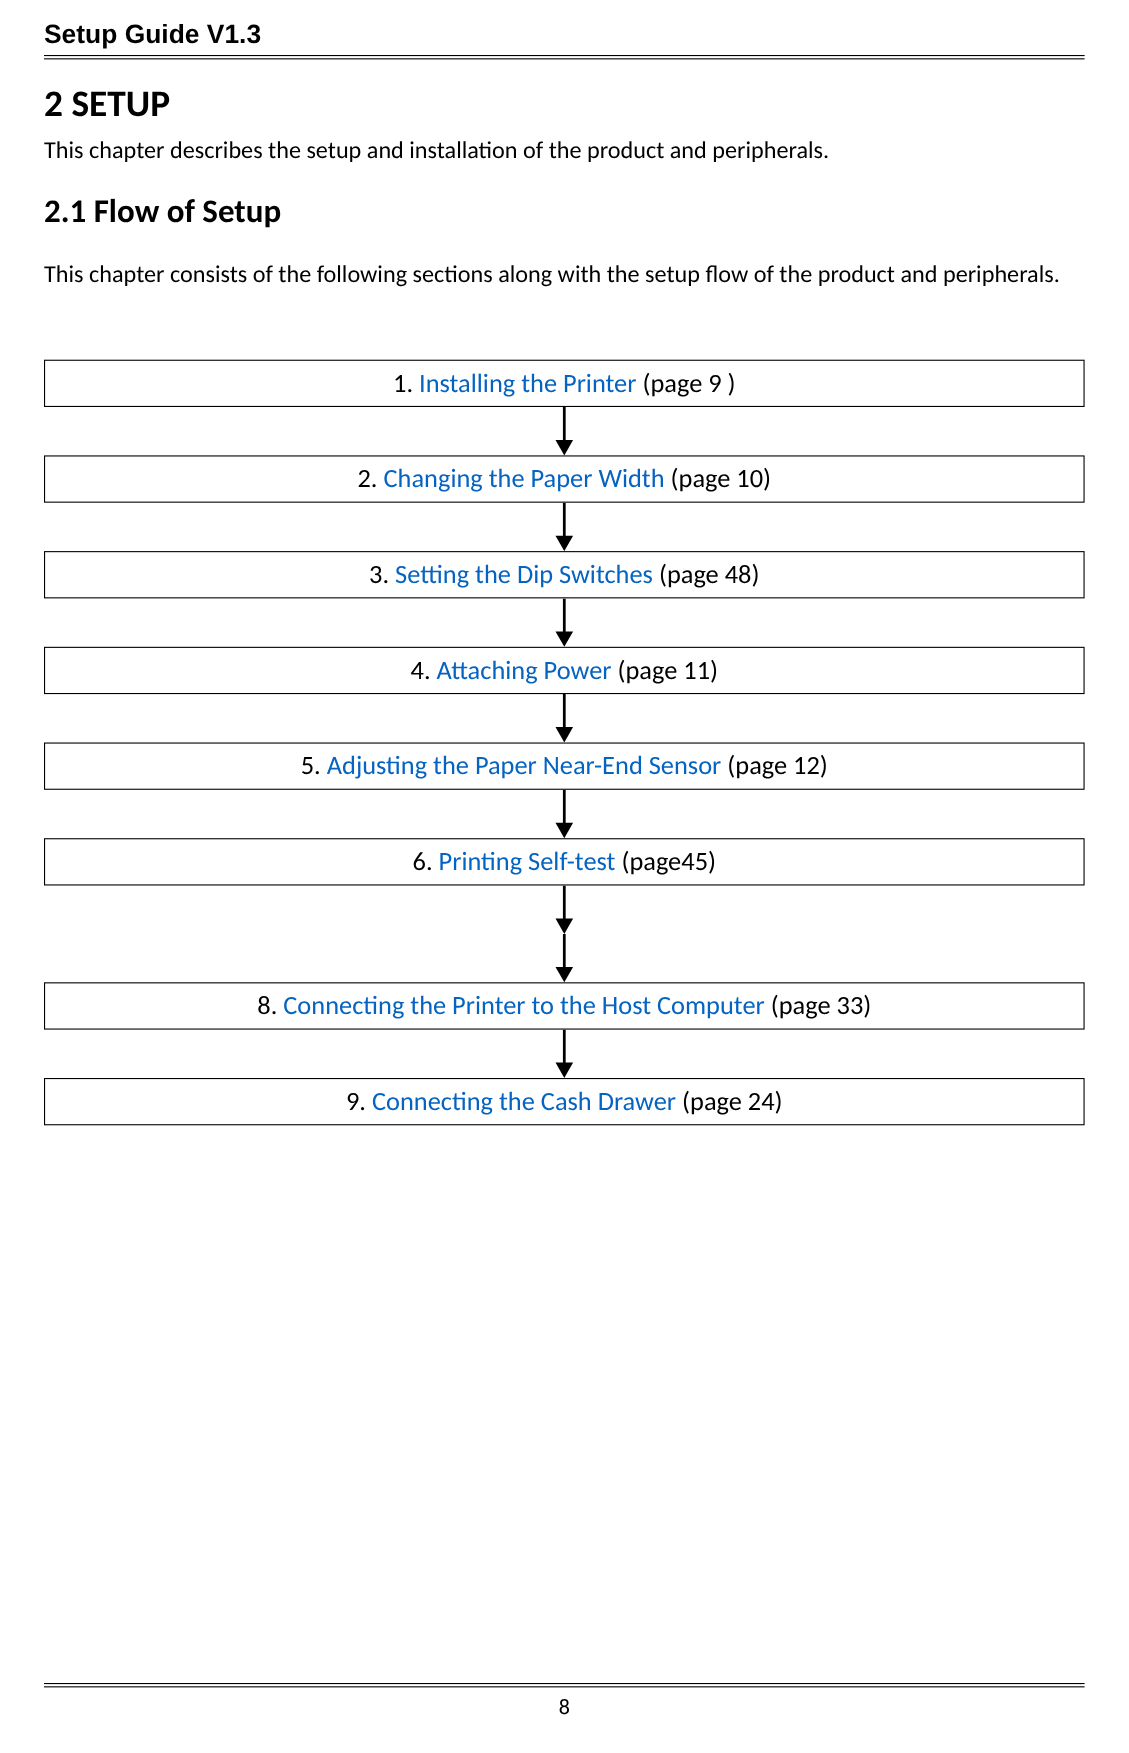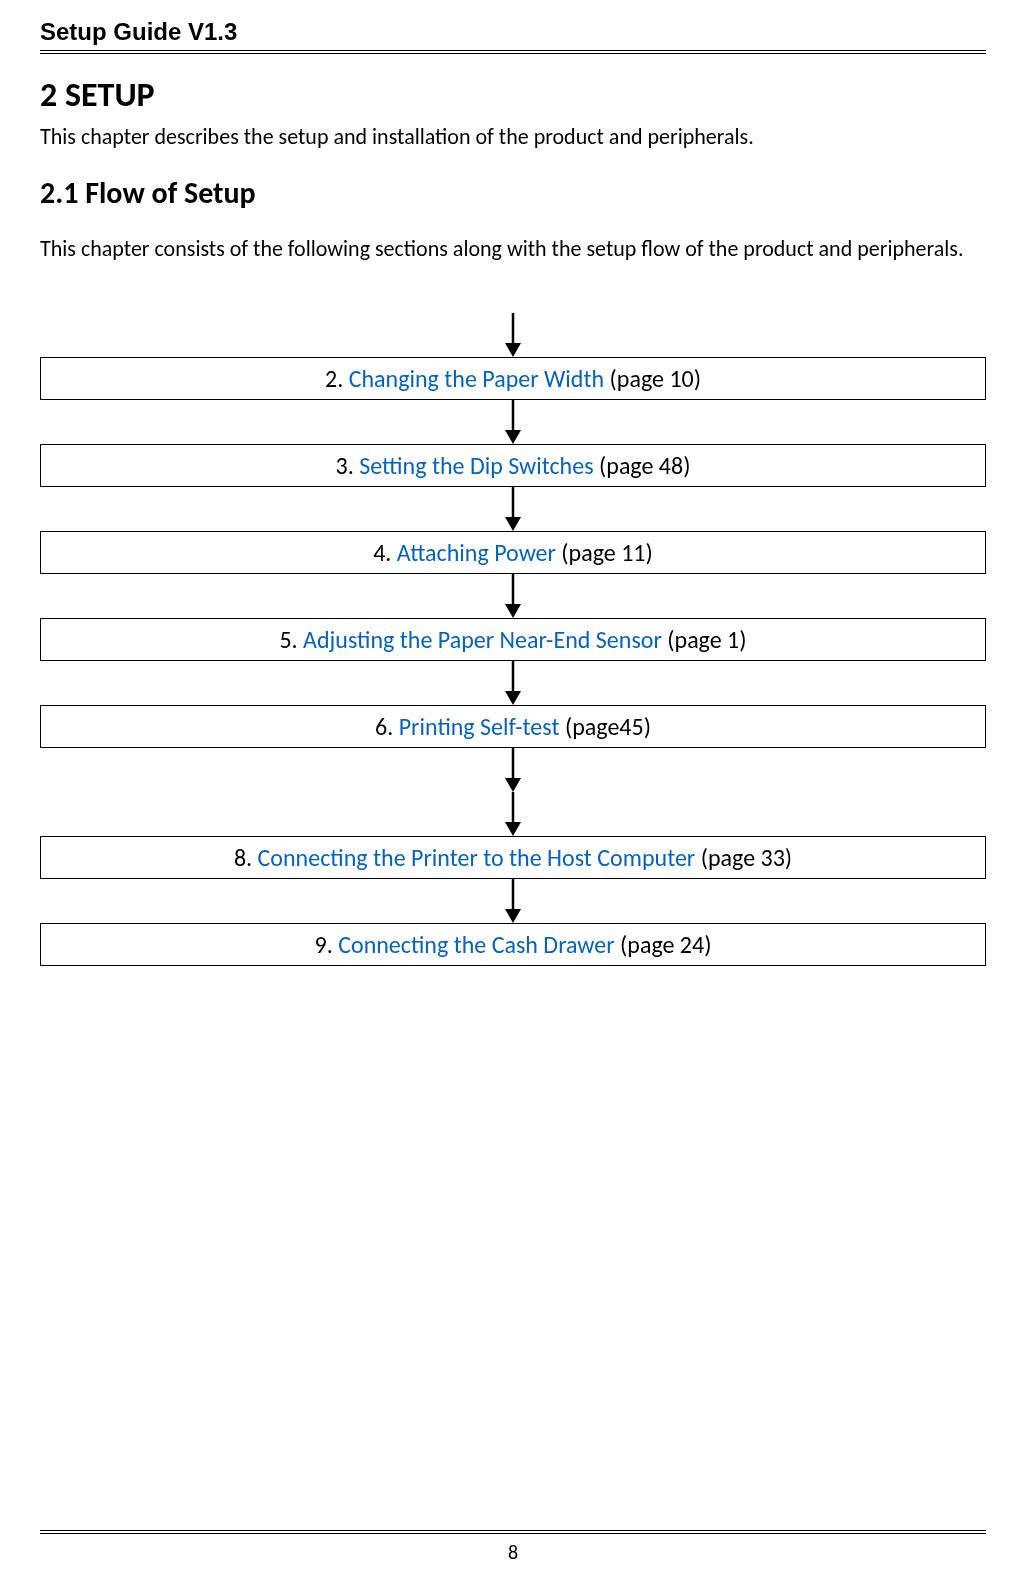--- a/index.html
+++ b/index.html
@@ -44,21 +44,21 @@
     }
     .section-title {
       font-weight: bold;
       font-size: 30px;
       margin-bottom: 18px;
     }
     .section-desc {
       font-size: 22px;
       text-align: justify;
       line-height: 1.8;
-      margin-bottom: 44px;
+      margin-bottom: 58px;
     }
     .flow-container {
       display: flex;
       flex-direction: column;
       align-items: center;
     }
     .flow-box {
       border: 1.5px solid #000;
       width: 100%;
       padding: 6px 0;
@@ -95,20 +95,21 @@
   <div class="header-right">Setup Guide V1.3</div>
 </div>
 
 <div class="chapter-title">2 SETUP</div>
 <div class="chapter-desc">This chapter describes the setup and installation of the product and peripherals.</div>
 
 <div class="section-title">2.1 Flow of Setup</div>
 <div class="section-desc">This chapter consists of the following sections along with the setup flow of the product and peripherals.</div>
 
 <div class="flow-container" id="flow-container">
+<div class="flow-box"><span class="step-num">1. </span><span class="step-link">Installing the Printer</span><span class="step-page"> (page 9 )</span></div>
     <div>
       <svg class="arrow-svg" width="20" height="44" viewBox="0 0 20 44">
         <line x1="10" y1="0" x2="10" y2="34" stroke="#000" stroke-width="2.5"></line>
         <polygon points="2,30 18,30 10,44" fill="#000"></polygon>
       </svg>
     </div>
     <div class="flow-box"><span class="step-num">2. </span><span class="step-link">Changing the Paper Width</span><span class="step-page"> (page 10)</span></div>
     <div>
       <svg class="arrow-svg" width="20" height="44" viewBox="0 0 20 44">
         <line x1="10" y1="0" x2="10" y2="34" stroke="#000" stroke-width="2.5"></line>
@@ -122,21 +123,21 @@
         <polygon points="2,30 18,30 10,44" fill="#000"></polygon>
       </svg>
     </div>
     <div class="flow-box"><span class="step-num">4. </span><span class="step-link">Attaching Power</span><span class="step-page"> (page 11)</span></div>
     <div>
       <svg class="arrow-svg" width="20" height="44" viewBox="0 0 20 44">
         <line x1="10" y1="0" x2="10" y2="34" stroke="#000" stroke-width="2.5"></line>
         <polygon points="2,30 18,30 10,44" fill="#000"></polygon>
       </svg>
     </div>
-    <div class="flow-box"><span class="step-num">5. </span><span class="step-link">Adjusting the Paper Near-End Sensor</span><span class="step-page"> (page 1)</span></div>
+    <div class="flow-box"><span class="step-num">5. </span><span class="step-link">Adjusting the Paper Near-End Sensor</span><span class="step-page"> (page 12)</span></div>
     <div>
       <svg class="arrow-svg" width="20" height="44" viewBox="0 0 20 44">
         <line x1="10" y1="0" x2="10" y2="34" stroke="#000" stroke-width="2.5"></line>
         <polygon points="2,30 18,30 10,44" fill="#000"></polygon>
       </svg>
     </div>
     <div class="flow-box"><span class="step-num">6. </span><span class="step-link">Printing Self-test</span><span class="step-page"> (page45)</span></div>
     <div>
       <svg class="arrow-svg" width="20" height="44" viewBox="0 0 20 44">
         <line x1="10" y1="0" x2="10" y2="34" stroke="#000" stroke-width="2.5"></line>

